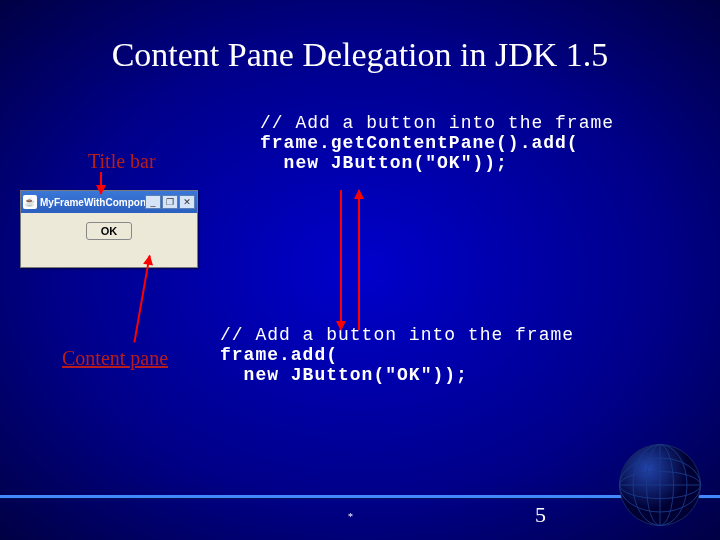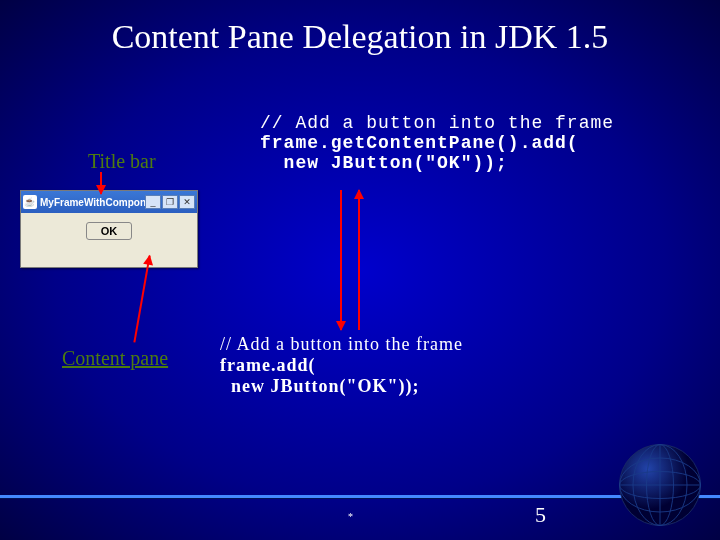--- a/index.html
+++ b/index.html
@@ -9,27 +9,27 @@
     background: radial-gradient(ellipse at center, #0000cc 0%, #000088 60%, #000044 100%);
     font-family: "Times New Roman", serif;
     color: #fff;
     position: relative;
     overflow: hidden;
   }
   .title {
     text-align: center;
     font-size: 34px;
     font-weight: normal;
-    padding-top: 18px;
+    padding-top: 36px;
     color: #fff;
   }
   .label {
     position: absolute;
     font-size: 20px;
-    color: #4d7c0f;
+    color: #b91c1c;
   }
   .frame-demo {
     position: absolute;
     left: 20px;
     top: 190px;
     width: 178px;
     height: 78px;
     background: #ece9d8;
     border: 1px solid #7a7a7a;
     box-shadow: 1px 1px 2px rgba(0,0,0,0.5);
@@ -178,21 +178,21 @@
   </div>
 </div>
 
 <div class="arrow" style="left:100px; top:172px; height:22px;"></div>
 <div class="arrow up" style="left:141px; top:255px; height:88px; transform:rotate(10deg);"></div>
 
 <div class="code" style="left:260px; top:105px;margin-top:8px;"><span>// Add a button into the frame</span>
 <b>frame.getContentPane().add(</b>
 <b>  new JButton("OK"));</b></div>
 
-<div class="code" style="left:220px; top:334px;font-family:Liberation Serif, serif;"><span>// Add a button into the frame</span>
+<div class="code" style="left:220px; top:325px;"><span>// Add a button into the frame</span>
 <b>frame.add(</b>
 <b>  new JButton("OK"));</b></div>
 
 <div class="arrow" style="left:340px; top:190px; height:140px;"></div>
 <div class="arrow up" style="left:358px; top:190px; height:140px;"></div>
 
 <div class="divider"></div>
 <div class="footer-dot">*</div>
 <div class="page-num">5</div>
 

